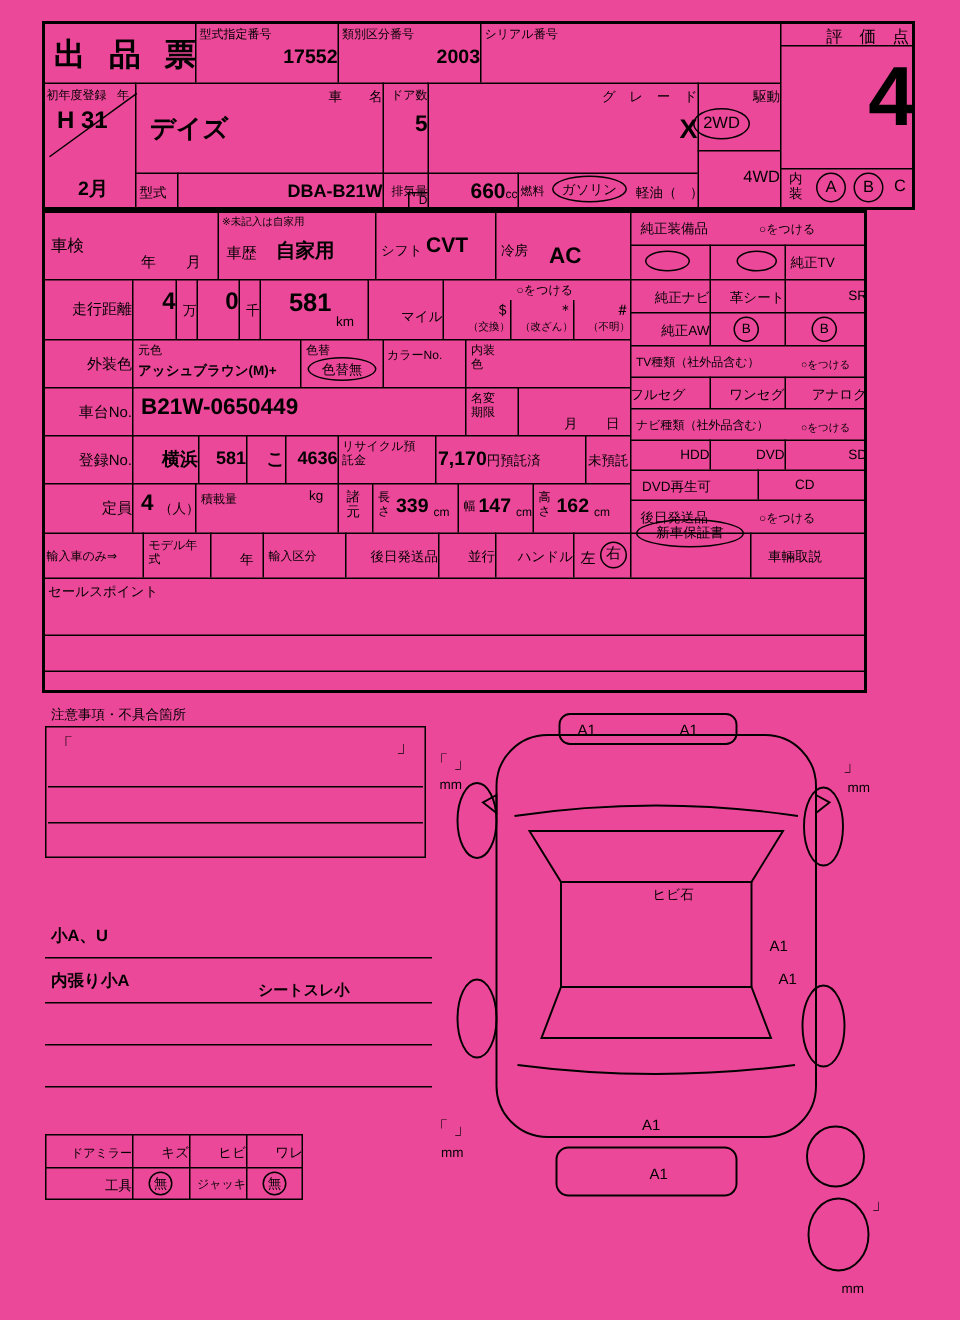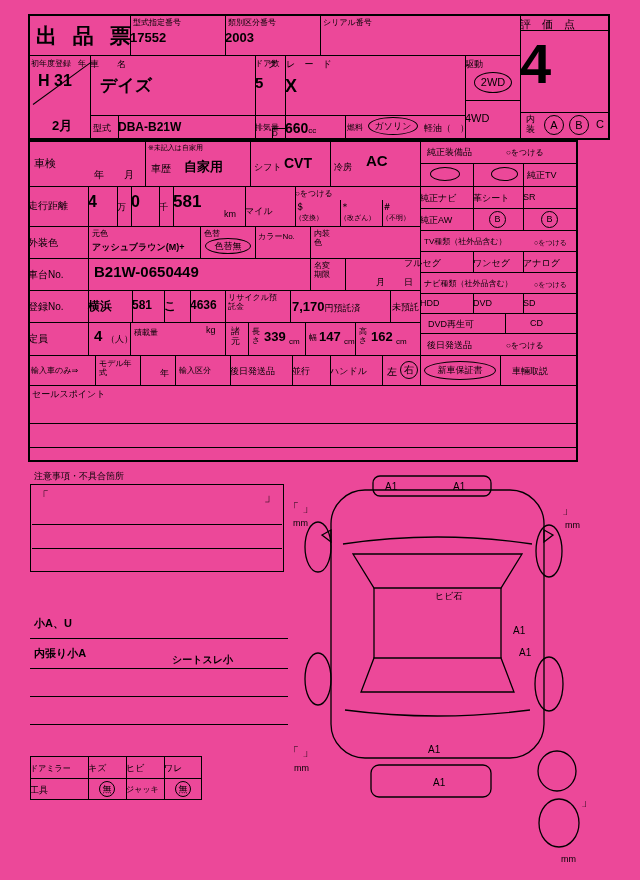--- a/index.html
+++ b/index.html
@@ -4,21 +4,21 @@
 <style>
   body{margin:0;background:#e8e8e8}
   .sheet{position:relative;width:640px;height:880px;background:#ec4899;
          font-family:"Liberation Sans","DejaVu Sans",sans-serif;color:#000;overflow:hidden}
   .a{position:absolute;white-space:nowrap}
   .vt{white-space:normal;line-height:1.15}
   .ln{position:absolute;background:#000}
   .bx{position:absolute;border:2px solid #000;box-sizing:border-box}
   .bx1{position:absolute;border:1.5px solid #000;box-sizing:border-box}
   .ov{position:absolute;border:1.5px solid #000;border-radius:50%;box-sizing:border-box;text-align:center}
-  .ctr{text-align:left}
+  .ctr{text-align:right}
   .b{font-weight:700}
   .f7{font-size:7px}.f8{font-size:8px}.f9{font-size:9px}.f10{font-size:10px}
   .f11{font-size:11px}.f12{font-size:12px}.f13{font-size:13px}.f14{font-size:14px}
   .f15{font-size:15px}.f16{font-size:16px}.f17{font-size:17px}.f18{font-size:18px}
   .f21{font-size:21px}.f56{font-size:56px}
   svg text{font-family:"Liberation Sans","DejaVu Sans",sans-serif;fill:#000}
   svg .sh{stroke:#000;stroke-width:1.3;fill:none}
 </style>
 </head>
 <body>
@@ -60,24 +60,24 @@
 
   <div class="a f8" style="left:31px;top:58px">初年度登録</div>
   <div class="a f8" style="left:78px;top:58px">年</div>
   <div class="a f16 b" style="left:38px;top:72px">H 31</div>
   <div class="a f13 b" style="left:52px;top:117px">2月</div>
   <div class="a f9 ctr" style="left:90px;width:165px;top:58px">車　　名</div>
   <div class="a f17 b" style="left:100px;top:74px">デイズ</div>
   <div class="a f8 ctr" style="left:255px;width:30px;top:58px">ドア数</div>
   <div class="a f15 b ctr" style="left:255px;width:30px;top:74px">5</div>
   <div class="a f8 ctr" style="left:272px;width:13px;top:129px">D</div>
-  <div class="a f9 ctr" style="left:268px;width:180px;top:58px">グ　レ　ー　ド</div>
+  <div class="a f9 ctr" style="left:285px;width:180px;top:58px">グ　レ　ー　ド</div>
   <div class="a f18 b ctr" style="left:285px;width:180px;top:76px">X</div>
   <div class="a f9 ctr" style="left:465px;width:55px;top:58px">駆動</div>
-  <div class="ov f11" style="left:474px;top:72px;width:38px;height:21px;line-height:19px">2WD</div>
+  <div class="ov f11" style="left:462px;top:72px;width:38px;height:21px;line-height:19px">2WD</div>
   <div class="a f11 ctr" style="left:465px;width:55px;top:112px">4WD</div>
 
   <div class="a f9" style="left:93px;top:122px">型式</div>
   <div class="a f12 b ctr" style="left:118px;width:137px;top:120px">DBA-B21W</div>
   <div class="a f8 ctr" style="left:255px;width:30px;top:122px">排気量</div>
   <div class="a ctr" style="left:285px;width:60px;top:119px"><span class="f14 b">660</span><span class="f8">cc</span></div>
   <div class="a f8" style="left:347px;top:122px">燃料</div>
   <div class="ov f9" style="left:368px;top:117px;width:50px;height:18px;line-height:16px">ガソリン</div>
   <div class="a f9" style="left:424px;top:122px">軽油（　）</div>
 
@@ -163,21 +163,21 @@
 
   <div class="a f11" style="left:34px;top:156px">車検</div>
   <div class="a f10" style="left:94px;top:168px">年</div>
   <div class="a f10" style="left:124px;top:168px">月</div>
   <div class="a f7" style="left:148px;top:143px">※未記入は自家用</div>
   <div class="a f10" style="left:151px;top:162px">車歴</div>
   <div class="a f13 b" style="left:184px;top:158px">自家用</div>
   <div class="a f9" style="left:254px;top:161px">シフト</div>
   <div class="a f14 b" style="left:284px;top:155px">CVT</div>
   <div class="a f9" style="left:334px;top:161px">冷房</div>
-  <div class="a f15 b" style="left:366px;top:152px">AC</div>
+  <div class="a f15 b" style="left:366px;top:162px">AC</div>
 
   <div class="a f10 ctr" style="left:28px;width:60px;top:199px">走行距離</div>
   <div class="a f16 b ctr" style="left:88px;width:29px;top:193px">4</div>
   <div class="a f9 ctr" style="left:117px;width:14px;top:201px">万</div>
   <div class="a f16 b ctr" style="left:131px;width:28px;top:193px">0</div>
   <div class="a f9 ctr" style="left:159px;width:14px;top:201px">千</div>
   <div class="a f17 b ctr" style="left:173px;width:48px;top:192px">581</div>
   <div class="a f9" style="left:224px;top:209px">km</div>
   <div class="a f8 ctr" style="left:295px;width:87px;top:188px">○をつける</div>
   <div class="a f9 ctr" style="left:245px;width:50px;top:205px">マイル</div>
@@ -255,21 +255,21 @@
   <div class="a f9 ctr" style="left:523px;width:55px;top:257px">アナログ</div>
   <div class="a f8" style="left:424px;top:278px">ナビ種類（社外品含む）</div>
   <div class="a f7" style="left:534px;top:280px">○をつける</div>
   <div class="a f9 ctr" style="left:420px;width:53px;top:298px">HDD</div>
   <div class="a f9 ctr" style="left:473px;width:50px;top:298px">DVD</div>
   <div class="a f9 ctr" style="left:523px;width:55px;top:298px">SD</div>
   <div class="a f9" style="left:428px;top:318px">DVD再生可</div>
   <div class="a f9" style="left:530px;top:318px">CD</div>
   <div class="a f9" style="left:427px;top:339px">後日発送品</div>
   <div class="a f8" style="left:506px;top:340px">○をつける</div>
-  <div class="ov f9" style="left:424px;top:361px;width:72px;height:19px;line-height:17px">新車保証書</div>
+  <div class="ov f9" style="left:424px;top:346px;width:72px;height:19px;line-height:17px">新車保証書</div>
   <div class="a f9" style="left:512px;top:365px">車輛取説</div>
 
   <div class="a f9" style="left:32px;top:388px">セールスポイント</div>
 
   <div class="a f9" style="left:34px;top:470px">注意事項・不具合箇所</div>
   <div class="bx1" style="left:30px;top:484px;width:254px;height:88px"></div>
   <div class="a f13" style="left:36px;top:488px">「</div>
   <div class="a f13" style="left:264px;top:488px">」</div>
   <div class="ln" style="left:32px;top:524px;width:250px;height:1px"></div>
   <div class="ln" style="left:32px;top:548px;width:250px;height:1px"></div>

